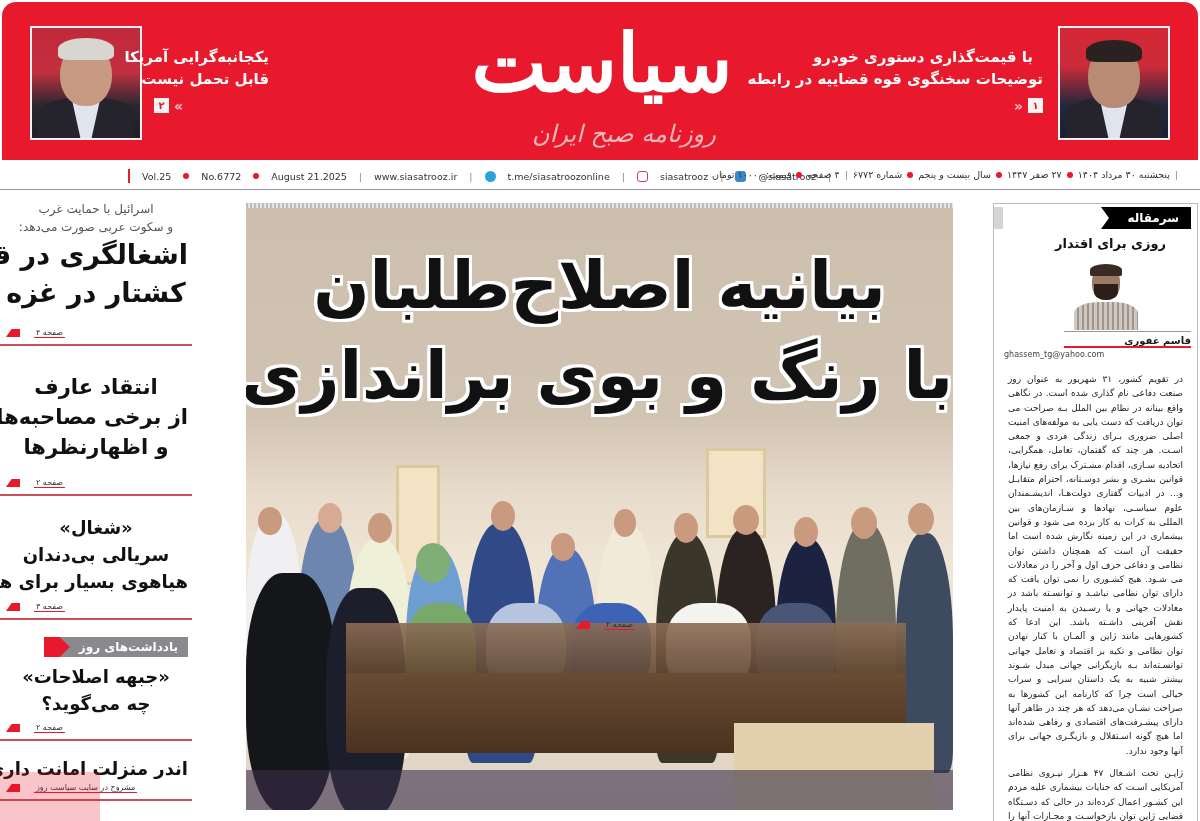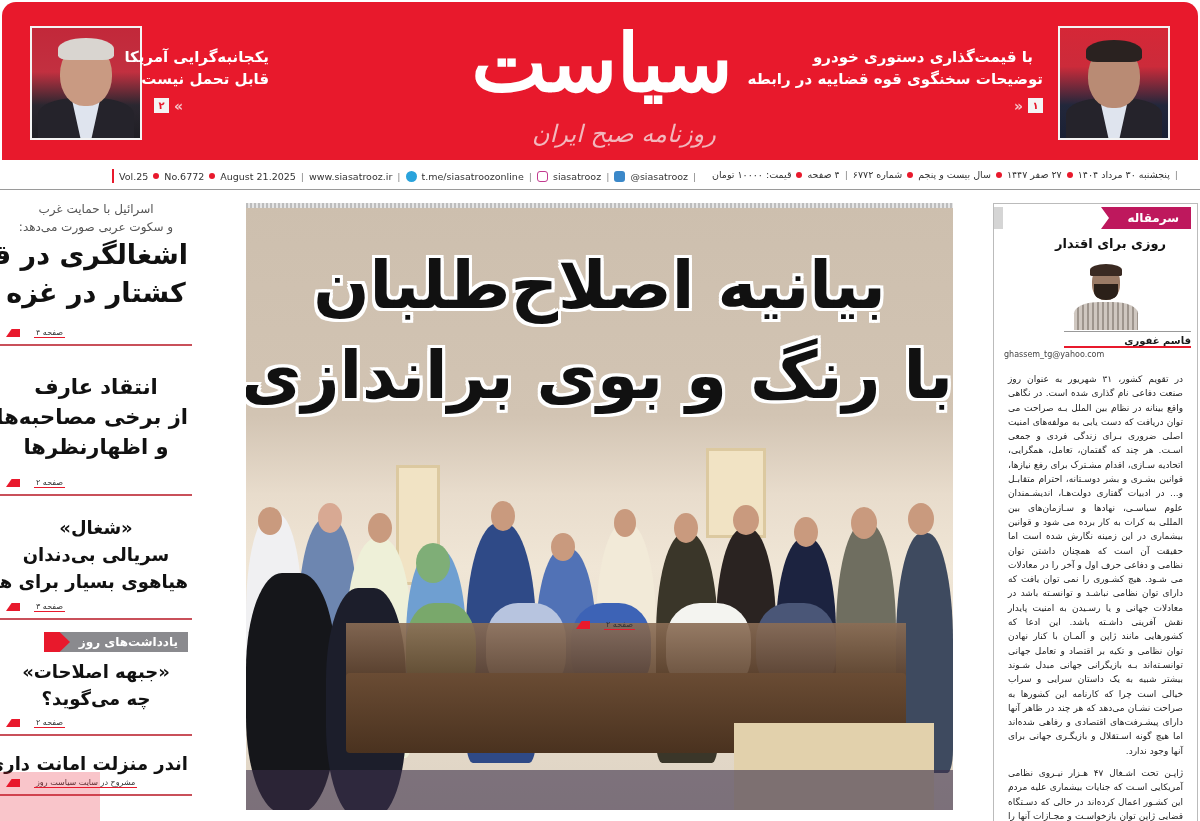--- a/index.html
+++ b/index.html
@@ -36,41 +36,41 @@
   .mh-teaser.right .page-ref { justify-content: flex-end; }
   .page-box { width: 15px; height: 15px; background: #f4f4f4; color: #e8192c; font-size: 10px; font-weight: bold; display: flex; align-items: center; justify-content: center; }
   .chev { color: #f5c6cb; font-size: 14px; line-height: 14px; }
 
   .logo { position: absolute; left: 400px; top: 6px; width: 400px; height: 150px; text-align: center; color: #ffffff; direction: rtl; }
   .logo-main { font-family: "DejaVu Serif", serif; font-size: 80px; font-weight: bold; line-height: 110px; letter-spacing: -2px; }
   .logo-sub { position: absolute; left: 130px; top: 112px; font-family: "DejaVu Serif", serif; font-size: 24px; font-style: italic; color: #f2b8bd; }
 
   
   .infobar { position: absolute; left: 0; top: 162px; width: 1200px; height: 28px; border-bottom: 1px solid #9a9a9a; font-size: 9.5px; color: #333; }
-  .info-left { position: absolute; left: 112px; top: 7px; display: flex; align-items: center; gap: 5px; white-space: nowrap; justify-content: space-between; }
+  .info-left { position: absolute; left: 128px; top: 7px; display: flex; align-items: center; gap: 12px; white-space: nowrap; justify-content: space-between; }
   .info-right { position: absolute; right: 22px; top: 7px; direction: rtl; display: flex; align-items: center; gap: 5px; white-space: nowrap; }
   .redbar { width: 2px; height: 14px; background: #e8192c; }
   .dot { width: 6px; height: 6px; border-radius: 50%; background: #e8192c; display: inline-block; }
   .sep { color: #888; }
   .ico { width: 11px; height: 11px; border-radius: 50%; display: inline-block; }
   .ico.tg { background: #2aa3dc; }
   .ico.ig { border: 1.5px solid #c23a8f; border-radius: 3px; background: #fff; }
   .ico.tw { background: #3b88c9; border-radius: 3px; }
 
   
   .leftcol { position: absolute; left: 0; top: 196px; width: 192px; height: 625px; direction: rtl; text-align: center; }
   .story { position: relative; border-bottom: 2px solid #c9505a; padding: 0 4px 8px; }
   .kicker { color: #555; font-size: 12px; line-height: 18px; }
   .h-big { font-weight: bold; font-size: 27px; line-height: 38px; color: #111; white-space: nowrap; }
   .h-med { font-weight: bold; font-size: 21px; line-height: 30px; color: #111; white-space: nowrap; }
   .h-sm { font-weight: bold; font-size: 18px; line-height: 27px; color: #111; white-space: nowrap; }
   .pg-tag { position: absolute; left: 6px; bottom: 6px; display: flex; align-items: center; gap: 14px; direction: ltr; }
   .pg-arrow { width: 14px; height: 8px; background: #e8192c; clip-path: polygon(0 100%, 40% 0, 100% 0, 100% 100%); }
   .pg-label { font-size: 8px; color: #333; border-bottom: 1px solid #e8192c; padding: 0 2px; direction: rtl; }
-  .section-band { position: relative; height: 20px; background: #8a8a8e; color: #fff; font-size: 12px; font-weight: bold; text-align: right; padding-right: 10px; line-height: 20px; margin: 12px 4px 6px; }
+  .section-band { position: relative; height: 20px; background: #8a8a8e; color: #fff; font-size: 12px; font-weight: bold; text-align: right; padding-right: 10px; line-height: 20px; margin: 17px 4px 6px; }
   .section-band::before { content: ""; position: absolute; left: 0; top: 0; width: 60px; height: 20px; background: #fff; clip-path: polygon(0 0, 80% 0, 100% 50%, 80% 100%, 0 100%); }
   .section-band::after { content: ""; position: absolute; left: 40px; top: 0; width: 26px; height: 20px; background: #e8192c; clip-path: polygon(0 0, 60% 0, 100% 50%, 60% 100%, 0 100%); }
 
   
   .main { position: absolute; left: 246px; top: 203px; width: 707px; height: 607px; overflow: hidden;
     background: linear-gradient(180deg,#cdbfae 0%,#d2c4b3 35%,#e8dccc 48%,#f0e6d6 60%,#ded3c3 100%); }
   .main-top-stripe { position: absolute; left: 0; top: 0; width: 100%; height: 5px; background: repeating-linear-gradient(90deg,#bdbdbd 0 2px,#e5e5e5 2px 4px); }
   .headline { position: absolute; left: 0; top: 38px; width: 100%; direction: rtl; text-align: center;
     font-weight: bold; color: #111; font-size: 66px; line-height: 90px;
     text-shadow: -3px -3px 0 #fff, 3px -3px 0 #fff, -3px 3px 0 #fff, 3px 3px 0 #fff, 0 3px 0 #fff, 0 -3px 0 #fff, 3px 0 0 #fff, -3px 0 0 #fff; }
@@ -80,21 +80,21 @@
   .crowd { position: absolute; left: 0; top: 290px; width: 100%; height: 317px; }
   .person { position: absolute; border-radius: 45% 45% 10% 10%; }
   .head { position: absolute; border-radius: 50%; background: #c99a7e; }
   .table { position: absolute; left: 100px; top: 420px; width: 560px; height: 140px; background: linear-gradient(180deg,#6a4c34 0%,#4a321f 100%); border-radius: 4px; }
   .table-top { position: absolute; left: 100px; top: 420px; width: 560px; height: 60px; background: linear-gradient(180deg,#8b6d55,#5a3f2a); opacity: .9; }
   .side-table { position: absolute; left: 488px; top: 520px; width: 200px; height: 87px; background: #e2d1ac; }
   .carpet { position: absolute; left: 0; bottom: 0; width: 100%; height: 40px; background: #3b2f4a; opacity: .6; }
 
   
   .rightcol { position: absolute; left: 993px; top: 203px; width: 205px; height: 618px; border: 1px solid #bbb; border-bottom: none; direction: rtl; overflow: hidden; }
-  .ed-banner { position: absolute; right: 6px; top: 3px; width: 90px; height: 22px; background: #be185d; color: #fff; font-weight: bold; font-size: 12px; text-align: right; padding-right: 12px; line-height: 22px; clip-path: polygon(0 0, 100% 0, 100% 100%, 0 100%, 8px 50%); }
+  .ed-banner { position: absolute; right: 6px; top: 3px; width: 90px; height: 22px; background: #000000; color: #fff; font-weight: bold; font-size: 12px; text-align: right; padding-right: 12px; line-height: 22px; clip-path: polygon(0 0, 100% 0, 100% 100%, 0 100%, 8px 50%); }
   .ed-fold { position: absolute; left: -1px; top: 3px; width: 10px; height: 22px; background: #d5d5d5; }
   .ed-title { position: absolute; right: 0; left: 0; top: 32px; text-align: center; font-weight: bold; font-size: 13px; color: #111; padding-left: 30px; }
   .author-photo { position: absolute; left: 76px; top: 60px; width: 72px; height: 66px; }
   .author-photo .h { position: absolute; left: 22px; top: 2px; width: 28px; height: 34px; border-radius: 45%; background: #9b7b66; }
   .author-photo .hr { position: absolute; left: 20px; top: 0; width: 32px; height: 12px; border-radius: 50% 50% 10% 10%; background: #3a2a22; }
   .author-photo .bd { position: absolute; left: 24px; top: 20px; width: 24px; height: 16px; border-radius: 0 0 50% 50%; background: #2b2019; }
   .author-photo .sh { position: absolute; left: 4px; right: 4px; bottom: 0; height: 28px; border-radius: 40% 40% 0 0; background: repeating-linear-gradient(90deg,#cfc7c0 0 3px,#9e958d 3px 5px); }
   .author-name { position: absolute; right: 6px; left: 70px; top: 127px; font-size: 10px; font-weight: bold; text-align: right; border-top: 1px solid #999; border-bottom: 2px solid #e8192c; padding: 3px 0 0; }
   .author-email { position: absolute; left: 10px; top: 146px; font-size: 8px; color: #444; direction: ltr; }
   .ed-body { position: absolute; left: 6px; right: 6px; top: 160px; font-size: 9px; line-height: 14.3px; text-align: justify; color: #222; }

